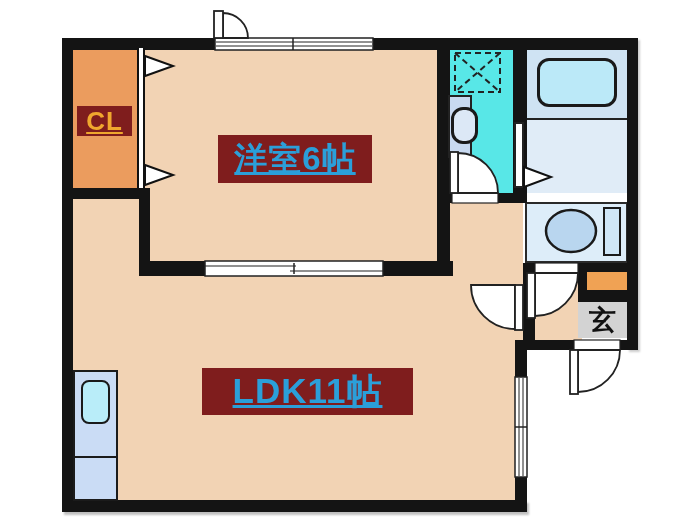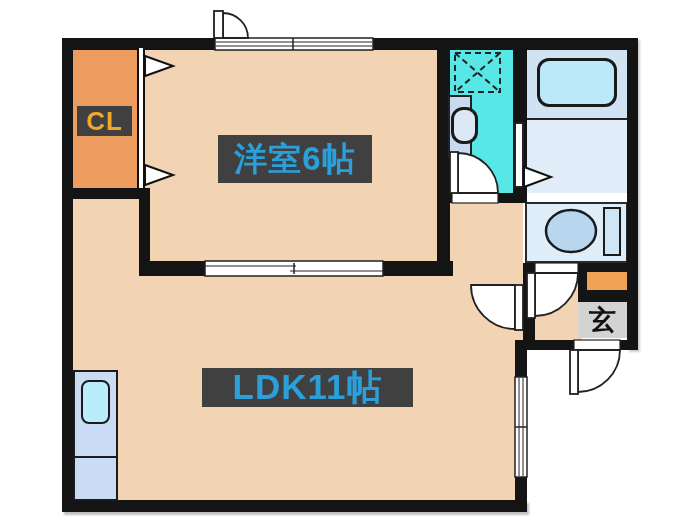--- a/index.html
+++ b/index.html
@@ -4,21 +4,21 @@
 <style>
   html,body{margin:0;padding:0;background:#fff;}
   #plan{position:relative;width:700px;height:525px;background:#fff;overflow:hidden;
         font-family:"Liberation Sans", sans-serif;}
   #plan div{position:absolute;box-sizing:border-box;}
   .wall{background:#141414;z-index:2;}
   .floor{z-index:1;}
   .fixture{z-index:3;}
   .overlay{position:absolute;left:0;top:0;z-index:4;}
   .label{z-index:5;display:flex;align-items:center;justify-content:center;
-         background:#404040;font-weight:bold;letter-spacing:1px;}
+         background:#7f1d1d;font-weight:bold;letter-spacing:1px;text-decoration:underline;}
   .room-label{color:#2b9fd9;}
 </style>
 </head>
 <body>
 
 <div id="plan">
 
   <div class="floor" style="left:145px;top:50px;width:292px;height:211px;background:#f2d3b4;"></div>
   <div class="floor" style="left:73px;top:48px;width:64px;height:140px;background:#eb9c5e;"></div>
   <div class="floor" style="left:73px;top:199px;width:66px;height:301px;background:#f2d3b4;"></div>
@@ -122,20 +122,20 @@
     <g>
       <rect x="574" y="340" width="46" height="10" fill="#fff" stroke="#222" stroke-width="1.2"></rect>
       <path d="M578,350 L620,350 A42,42 0 0 1 578,392 Z" fill="#fff" stroke="#222" stroke-width="1.8"></path>
       <rect x="570" y="350" width="8" height="44" fill="#fff" stroke="#222" stroke-width="1.8"></rect>
     </g>
   </svg>
 
   <div class="label room-label" style="left:218px;top:135px;width:154px;height:48px;font-size:33px;text-align:right;">
     <span>洋室6帖</span>
   </div>
-  <div class="label room-label" style="left:202px;top:368px;width:211px;height:39px;font-size:35px;text-align:right;">
+  <div class="label room-label" style="left:202px;top:368px;width:211px;height:47px;font-size:35px;text-align:right;">
     <span>LDK11帖</span>
   </div>
   <div class="label" style="left:77px;top:106px;width:55px;height:30px;font-size:26px;color:#f0a72e;">
     <span>CL</span>
   </div>
 
 </div>
 
 </body></html>

